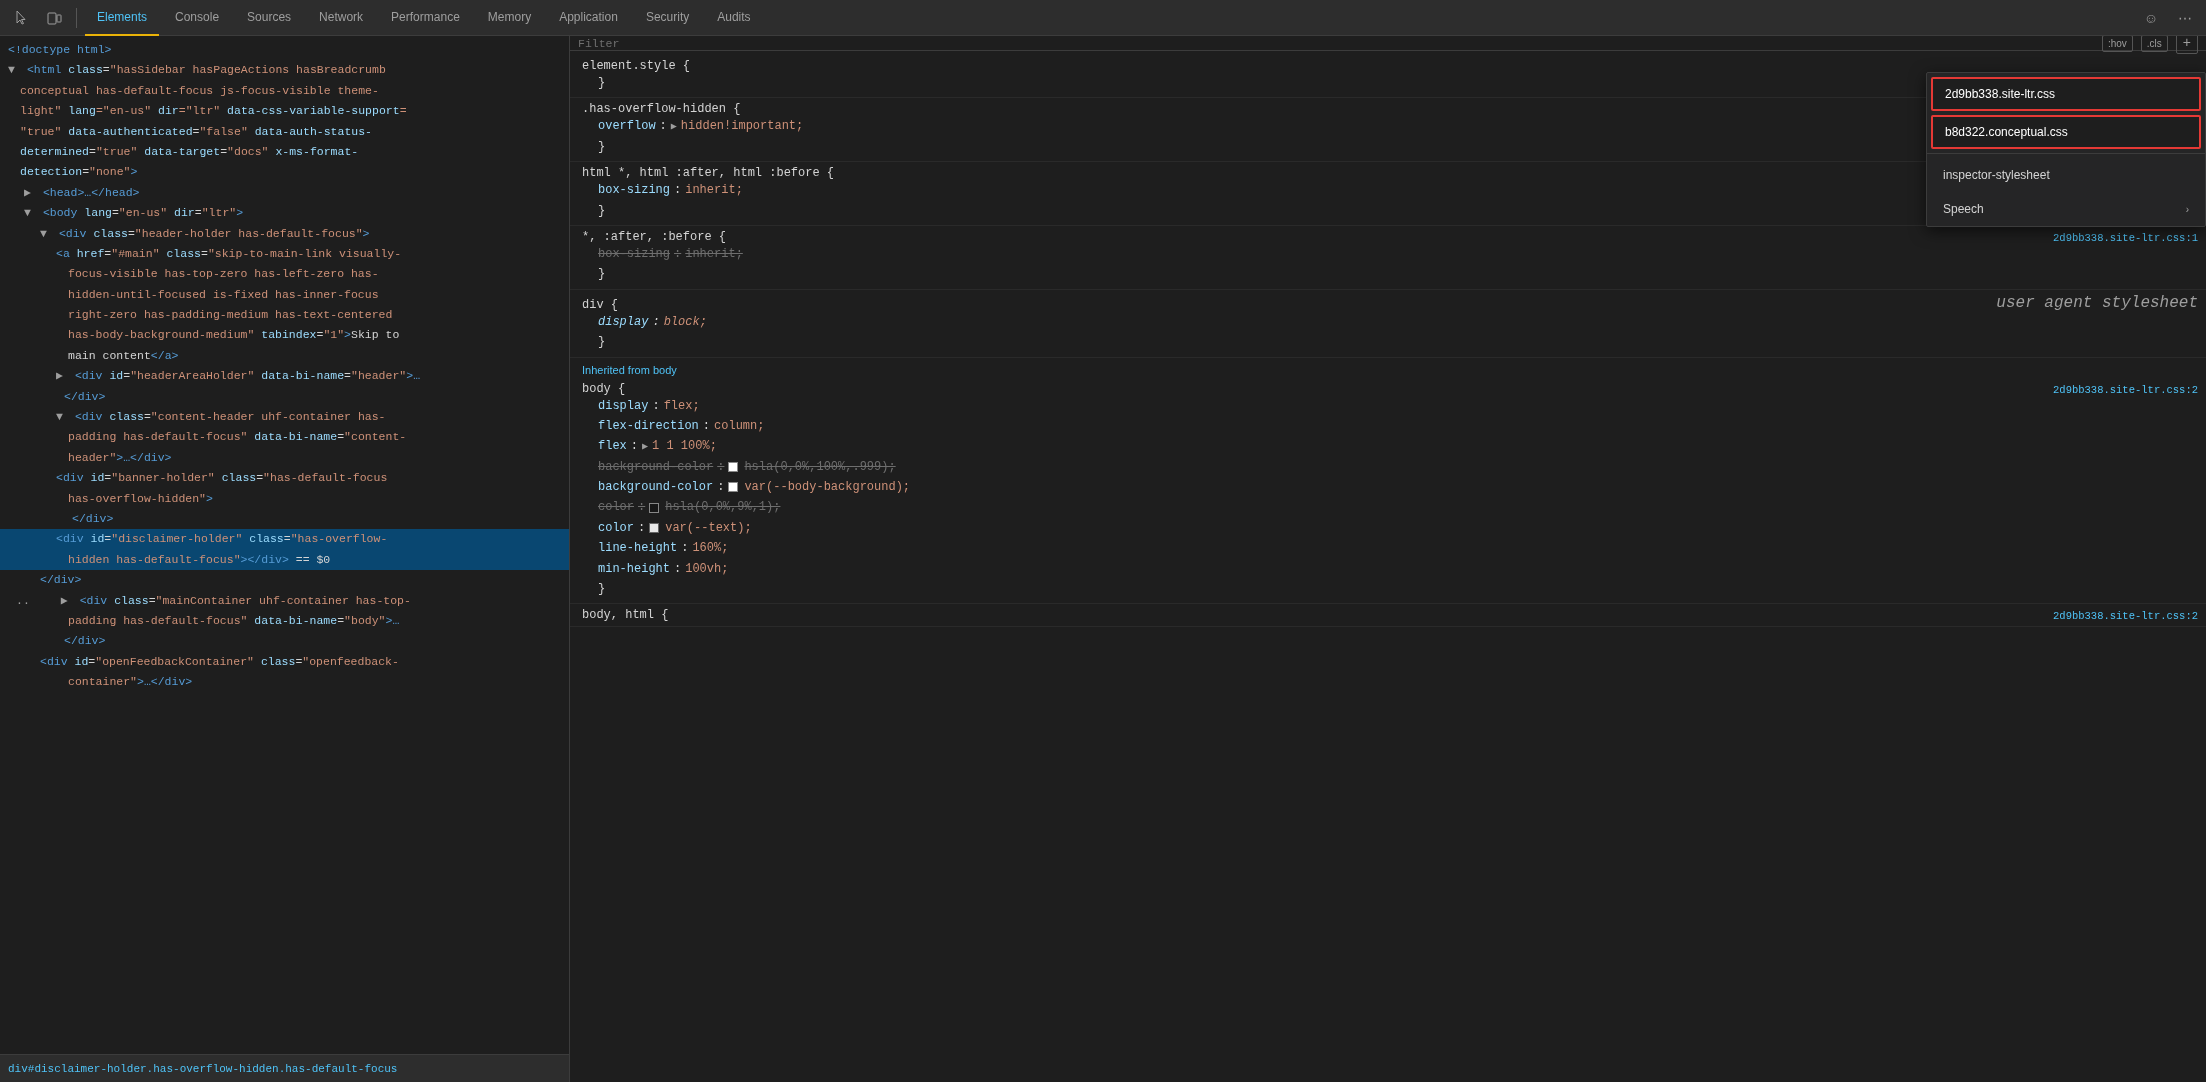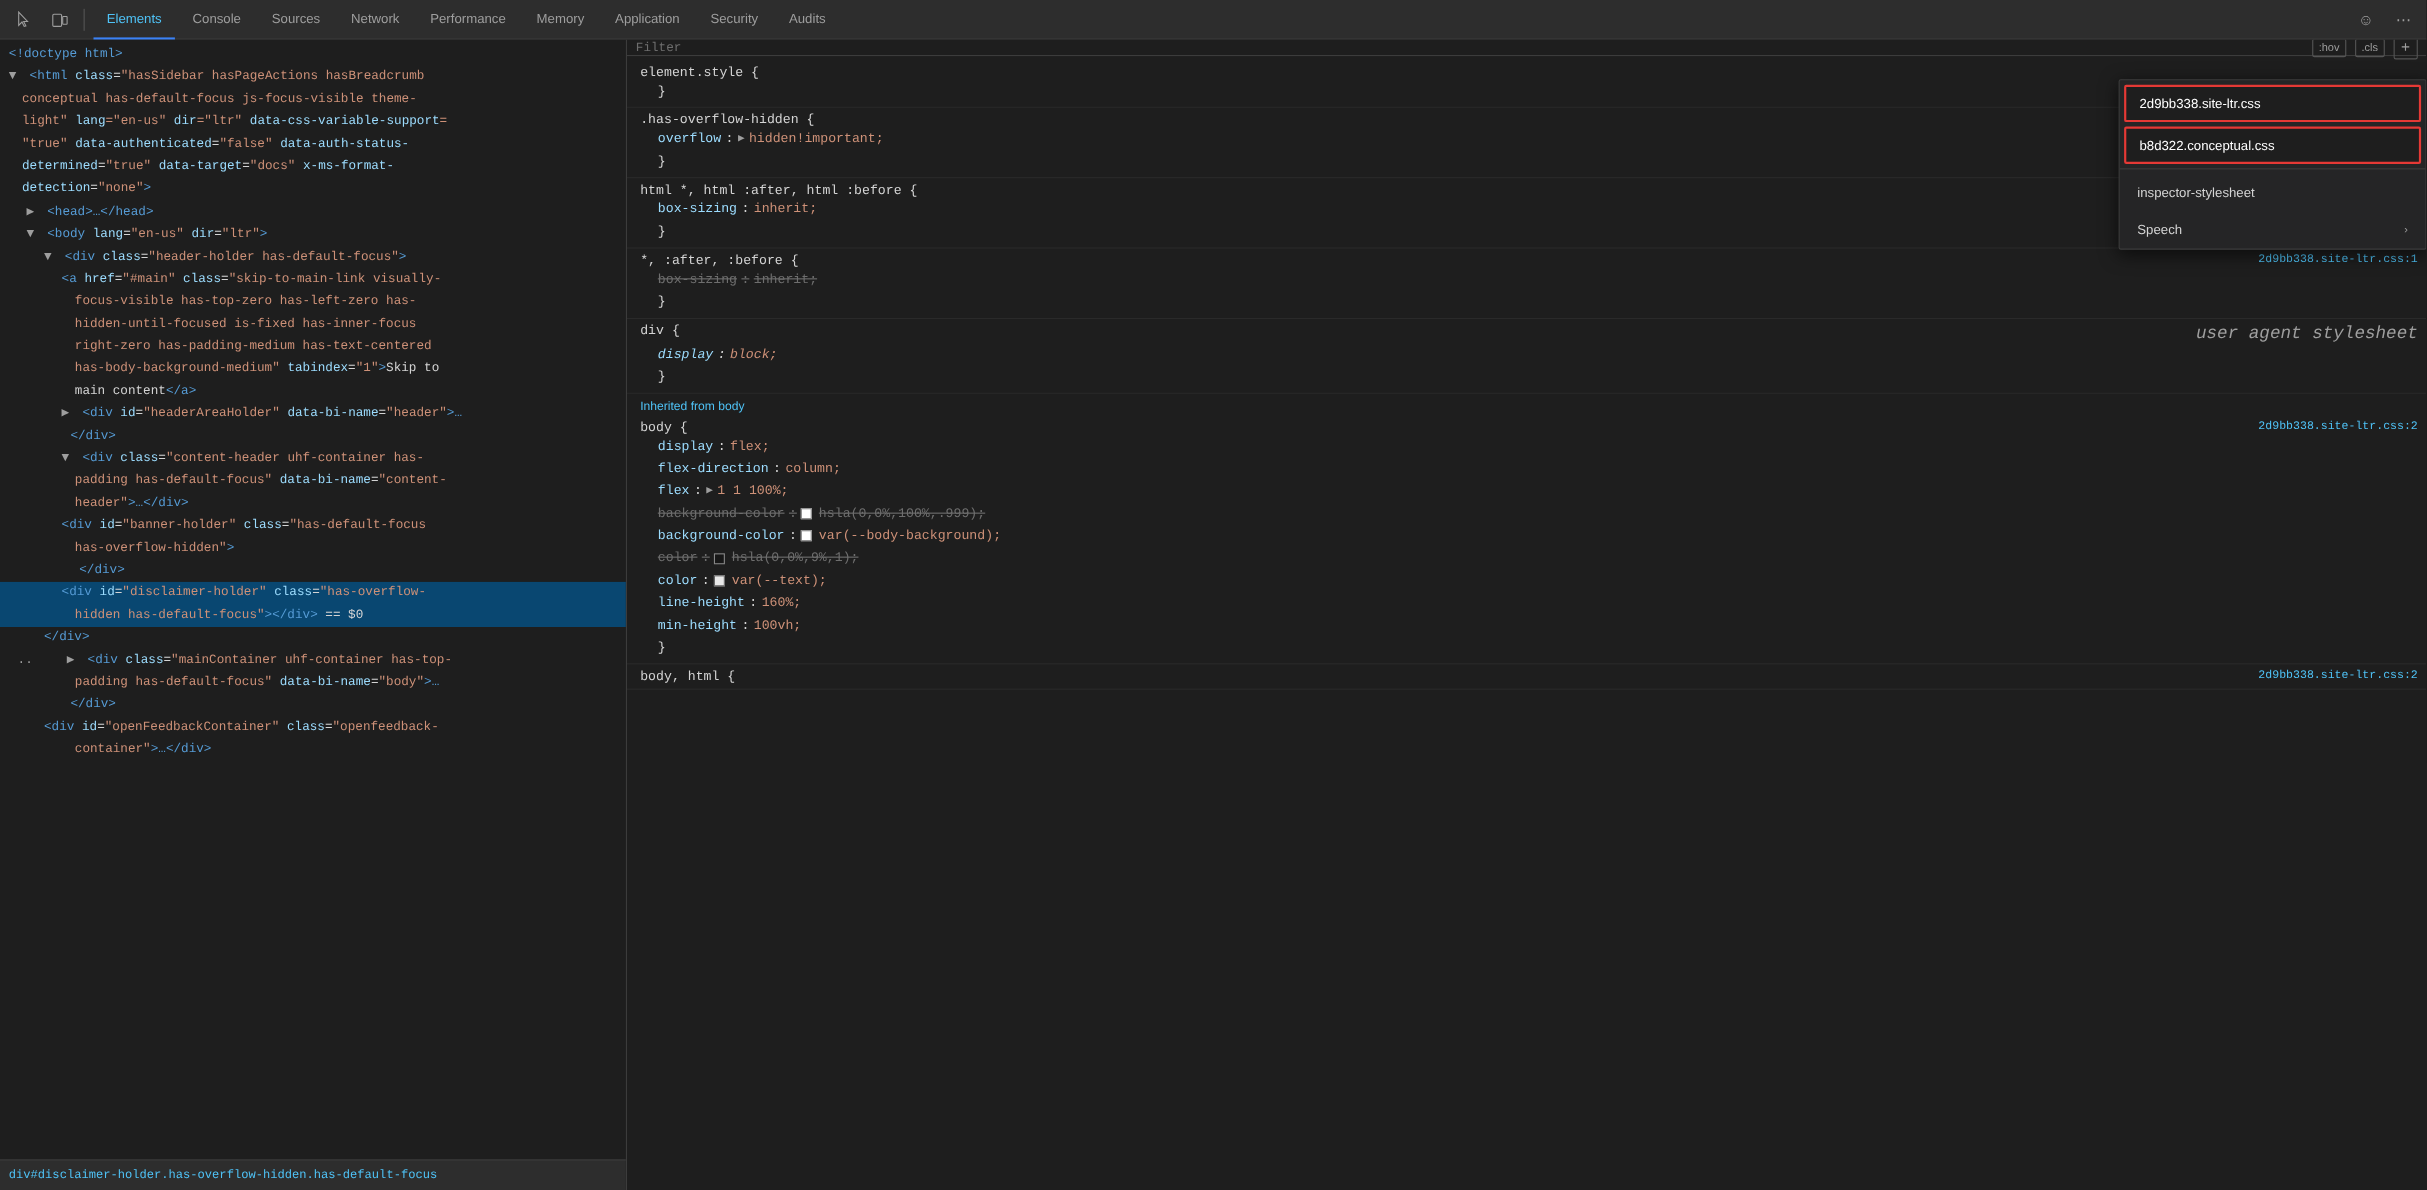--- a/index.html
+++ b/index.html
@@ -49,21 +49,21 @@
       align-items: center;
       cursor: pointer;
       color: #9e9e9e;
       font-family: -apple-system, BlinkMacSystemFont, 'Segoe UI', sans-serif;
       font-size: 12px;
       border-bottom: 2px solid transparent;
       white-space: nowrap;
     }
     .tab-item.active {
       color: #4fc3f7;
-      border-bottom: 2px solid #3b82f6;
+      border-bottom: 2px solid #eab308;
     }
     .toolbar-spacer { flex: 1; }
     .toolbar-right {
       display: flex;
       align-items: center;
       gap: 8px;
       color: #9e9e9e;
     }
 
     
@@ -299,21 +299,21 @@
     .dropdown-divider {
       height: 1px;
       background: #3c3c3c;
       margin: 4px 0;
     }
     .chevron-right { color: #9e9e9e; font-size: 10px; }
 
     .brace { color: #d4d4d4; }
     .open-brace-line {
       display: flex;
-      align-items: flex-start;
+      align-items: flex-end;
       justify-content: space-between;
     }
   </style>
 </head>
 <body>
 
 <div class="devtools-toolbar">
   <button class="toolbar-icon-btn" title="Select element">
     <svg width="16" height="16" viewBox="0 0 16 16" fill="none">
       <path d="M3 1 L3 13 L6 10 L8 14 L9.5 13.5 L7.5 9.5 L11 9.5 Z" stroke="#9e9e9e" stroke-width="1" fill="none"></path>

